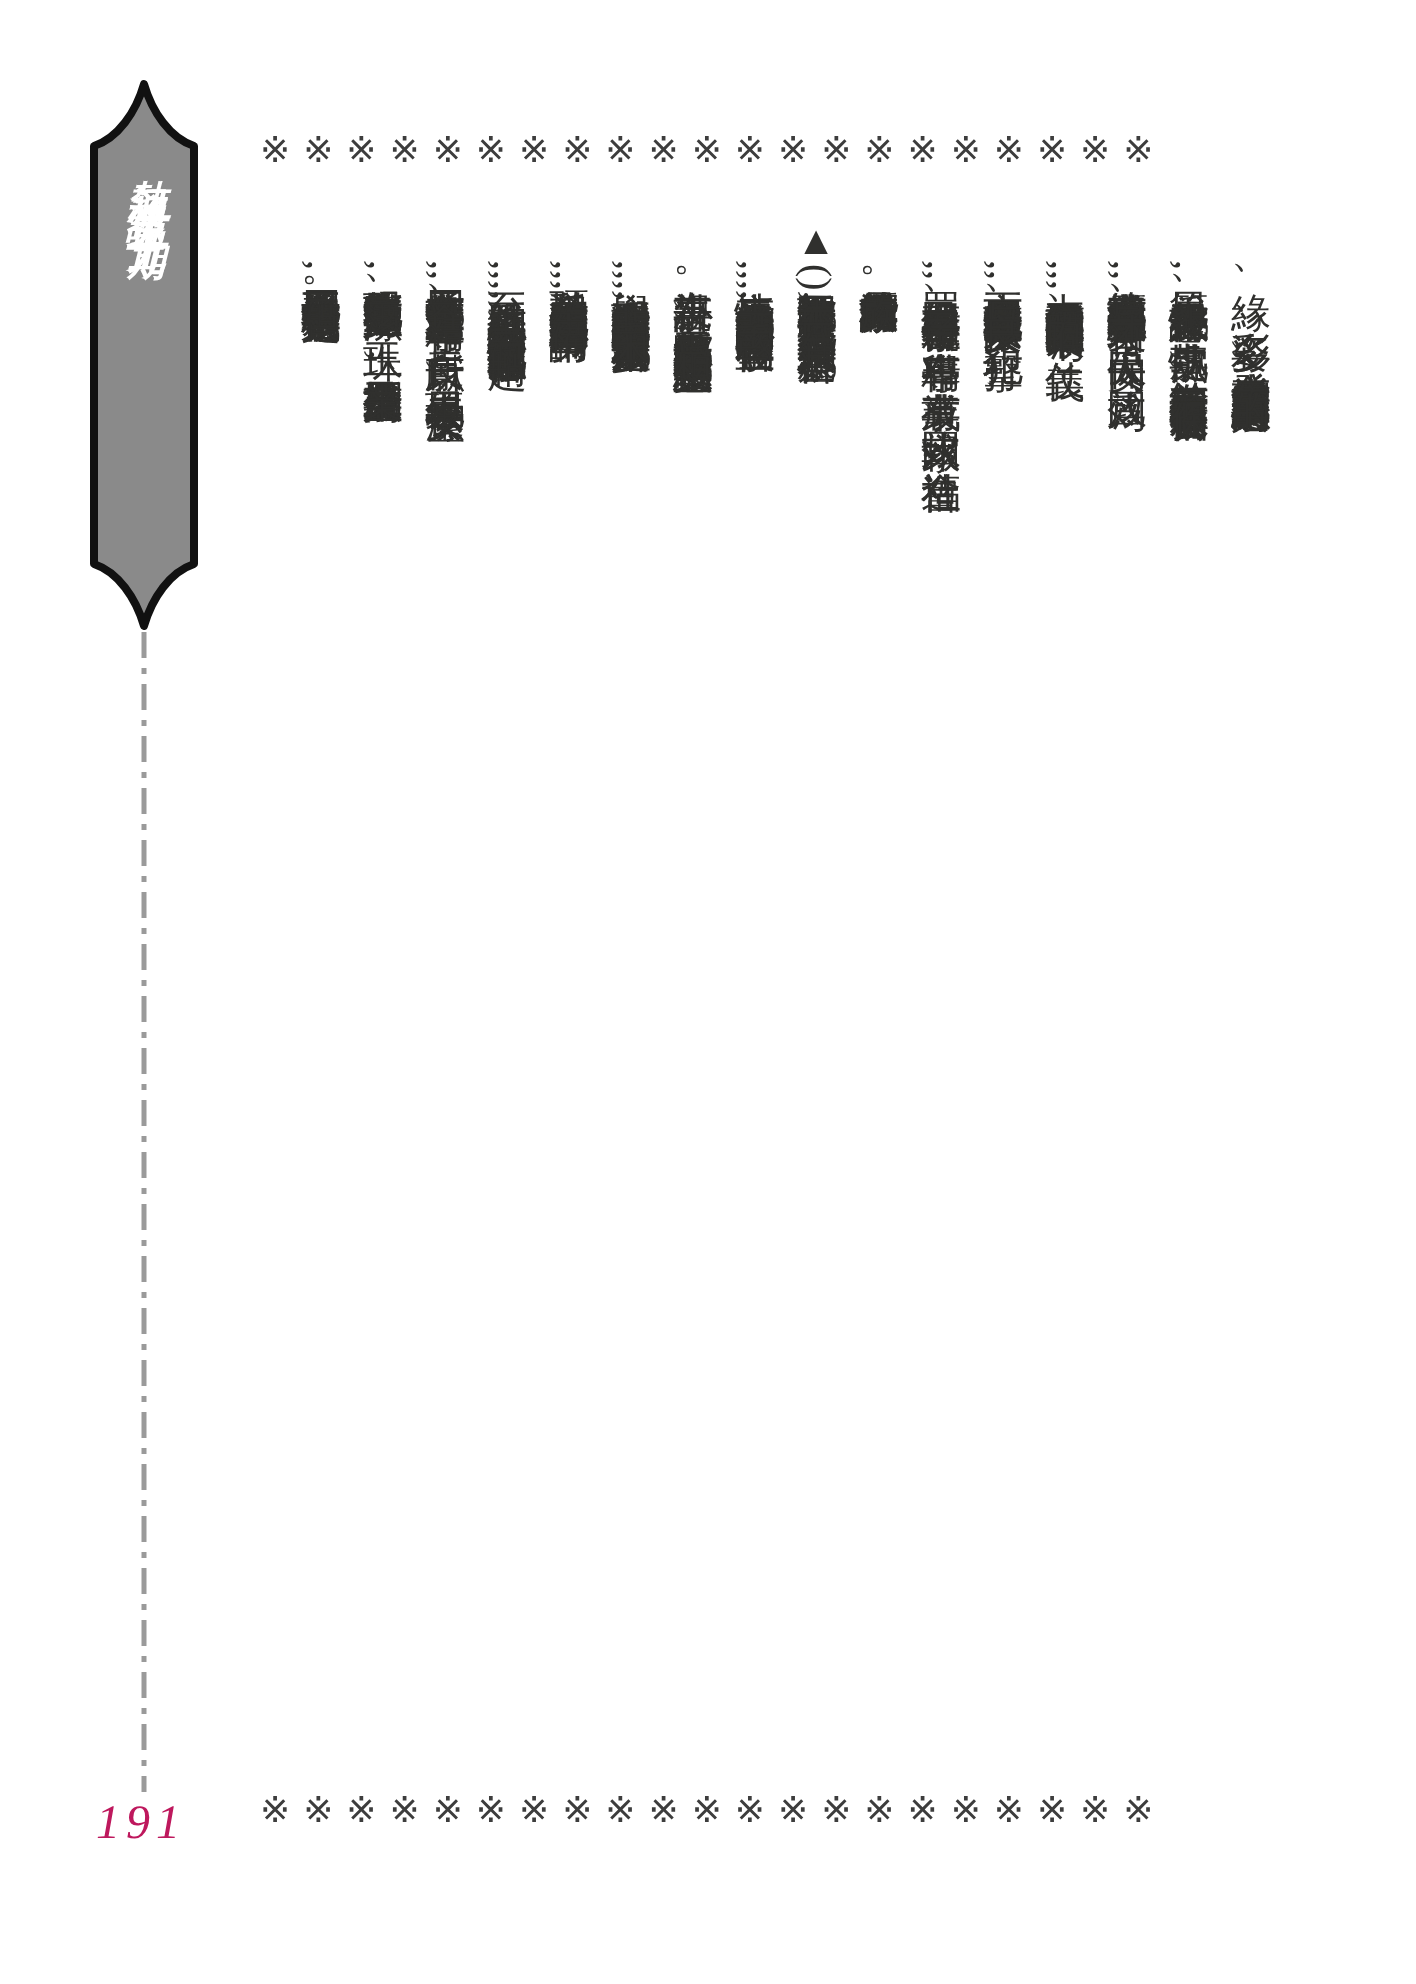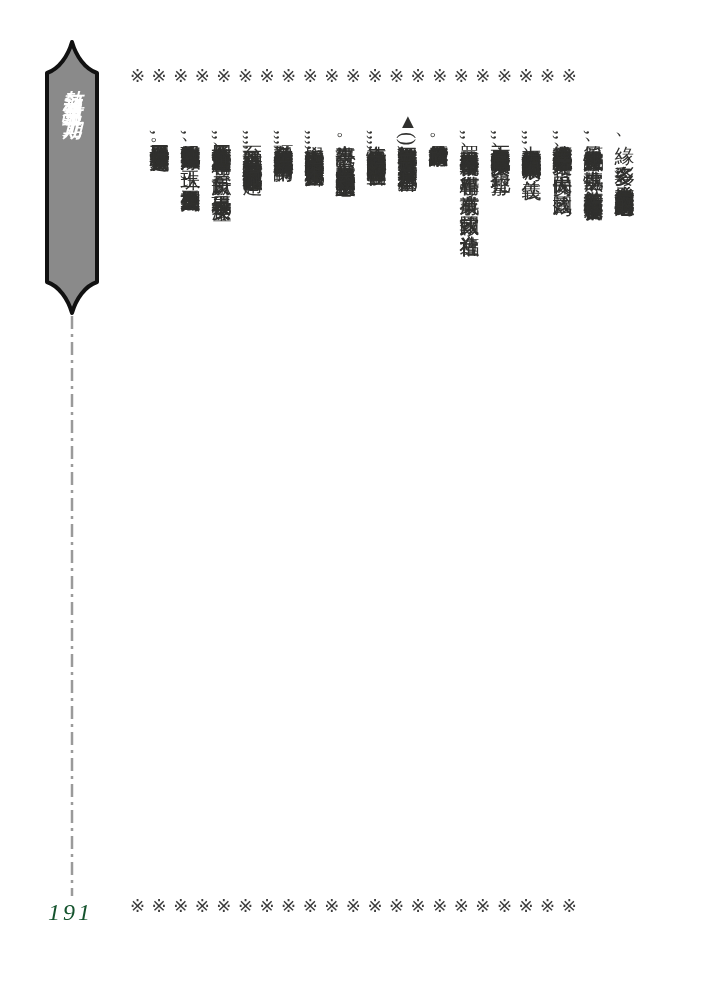--- a/index.html
+++ b/index.html
@@ -88,21 +88,21 @@
   }
 
   
   .page-number {
     position: absolute;
     left: 48px;
     top: 899px;
     font-style: italic;
     font-size: 24px;
     letter-spacing: 3px;
-    color: #14532d;
+    color: #be185d;
     font-family: "Liberation Serif", "DejaVu Serif", serif;
   }
 </style>
 </head>
 <body>
 
 <div class="page">
 
   <div class="banner-wrap">
     <svg width="60" height="282" viewBox="0 0 60 282">

